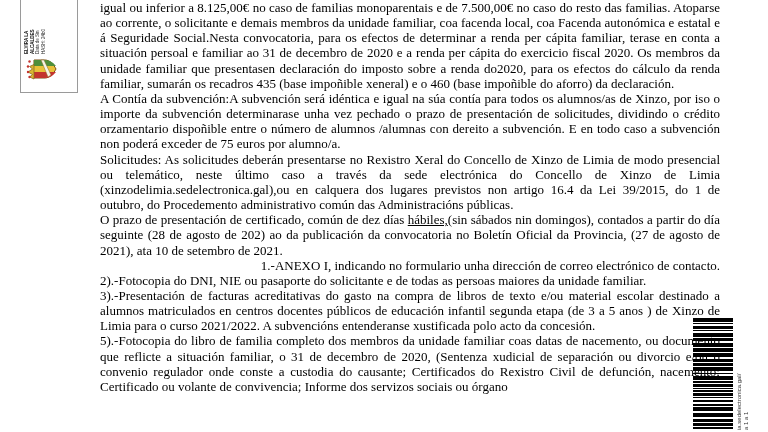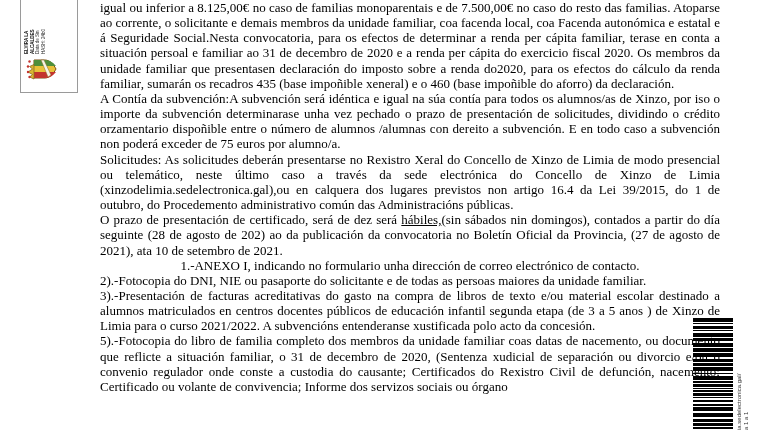--- a/index.html
+++ b/index.html
@@ -162,18 +162,18 @@
   <div id="barcode-caption">
     <div class="bc-line">ia.sedelectronica.gal/</div>
     <div class="bc-line">a 1 a 1</div>
   </div>
 </div>
 
 <div id="doc-body">
     <p class="p"><span>igual ou inferior a 8.125,00€ no caso de familias monoparentais e de 7.500,00€ no caso do resto das familias. Atoparse ao corrente, o solicitante e demais membros da unidade familiar, coa facenda local, coa Facenda autonómica e estatal e á Seguridade Social.Nesta convocatoria, para os efectos de determinar a renda per cápita familiar, terase en conta a situación persoal e familiar ao 31 de decembro de 2020 e a renda per cápita do exercicio fiscal 2020. Os membros da unidade familiar que presentasen declaración do imposto sobre a renda do2020, para os efectos do cálculo da renda familiar, sumarán os recadros 435 (base impoñible xeneral) e o 460 (base impoñible do aforro) da declaración.</span></p>
     <p class="p"><b>A Contía da subvención:</b><span>A subvención será idéntica e igual na súa contía para todos os alumnos/as de Xinzo, por iso o importe da subvención determinarase unha vez pechado o prazo de presentación de solicitudes, dividindo o crédito orzamentario dispoñible entre o número de alumnos /alumnas con dereito a subvención. E en todo caso a subvención non poderá exceder de 75 euros por alumno/a.</span></p>
     <p class="p"><b>Solicitudes:</b><span> As solicitudes deberán presentarse no Rexistro Xeral do Concello de Xinzo de Limia de modo presencial ou telemático, neste último caso a través da sede electrónica do Concello de Xinzo de Limia (xinzodelimia.sedelectronica.gal),ou en calquera dos lugares previstos non artigo 16.4 da Lei 39/2015, do 1 de outubro, do Procedemento administrativo común das Administracións públicas.</span></p>
-    <p class="p"><b>O prazo de presentación de certificado,</b><span> será de dez será </span><u>hábiles,</u><span>(sin sábados nin domingos), contados a partir do día seguinte (28 de agosto de 202) ao da publicación da convocatoria no Boletín Oficial da Provincia, (27 de agosto de 2021), ata 10 </span><b>de setembro de 2021.</b></p>
-    <p class="p" style="text-align: center;"><b>1.-ANEXO I</b><span>, indicando no formulario unha dirección de correo electrónico de contacto.</span></p>
+    <p class="p"><b>O prazo de presentación de certificado,</b><span> común de dez días </span><u>hábiles,</u><span>(sin sábados nin domingos), contados a partir do día seguinte (28 de agosto de 202) ao da publicación da convocatoria no Boletín Oficial da Provincia, (27 de agosto de 2021), ata 10 </span><b>de setembro de 2021.</b></p>
+    <p class="p" style="text-align: right;"><b>1.-ANEXO I</b><span>, indicando no formulario unha dirección de correo electrónico de contacto.</span></p>
     <p class="p" style="text-align: left;"><span>2).-Fotocopia do DNI, NIE ou pasaporte do solicitante e de todas as persoas maiores da unidade familiar.</span></p>
     <p class="p"><span>3).-Presentación de facturas acreditativas do gasto na compra de libros de texto e/ou material escolar destinado a alumnos matriculados en centros docentes públicos de educación infantil segunda etapa (de 3 a 5 anos ) de Xinzo de Limia para o curso 2021/2022. A subvencións entenderanse xustificada polo acto da concesión.</span></p>
     <p class="p"><span>5).-Fotocopia do libro de familia completo dos membros da unidade familiar coas datas de nacemento, ou documento que reflicte a situación familiar, o 31 de decembro de 2020, (Sentenza xudicial de separación ou divorcio e/ou o convenio regulador onde conste a custodia do causante; Certificados do Rexistro Civil de defunción, nacemento; Certificado ou volante de convivencia; Informe dos servizos sociais ou órgano</span></p>
   </div>
 
 </body></html>

